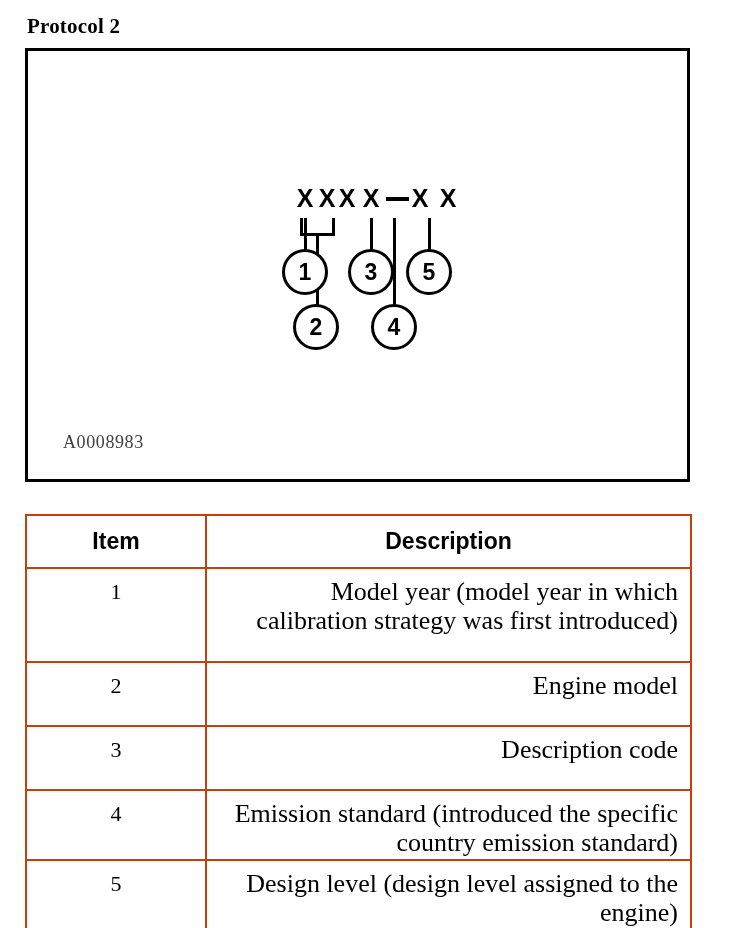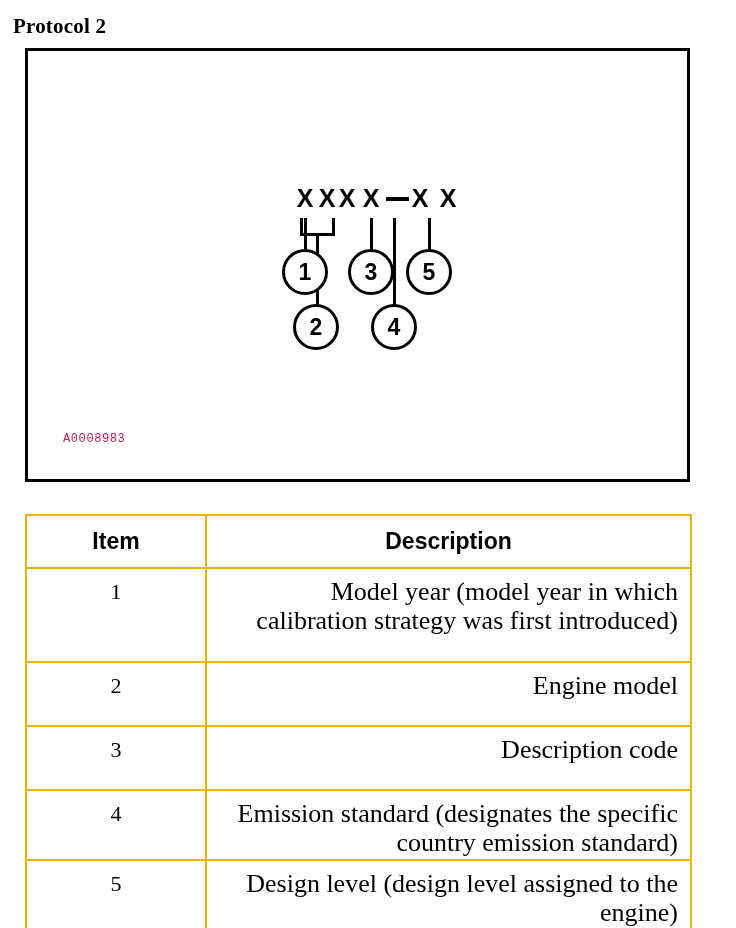--- a/index.html
+++ b/index.html
@@ -12,21 +12,21 @@
     height: 928px;
     position: relative;
     font-family: "Liberation Serif", serif;
     color: #000000;
     overflow: hidden;
   }
 
   
   #page-title {
     position: absolute;
-    left: 13px;
+    left: 27px;
     top: 14px;
     font-family: "Liberation Serif", serif;
     font-weight: bold;
     font-size: 21px;
     line-height: 24px;
     letter-spacing: 0.2px;
   }
 
   
   #figure-box {
@@ -96,42 +96,42 @@
     line-height: 40px;
     text-align: center;
     color: #000000;
   }
 
   
   #figure-ref {
     position: absolute;
     left: 35px;
     top: 381px;
-    font-family: Liberation Mono, monospace;
-    font-size: 12px;
+    font-family: Liberation Serif, serif;
+    font-size: 18px;
     letter-spacing: 0.6px;
-    color: #be185d;
+    color: #404040;
   }
 
   
   #spec-table {
     position: absolute;
     left: 25px;
     top: 514px;
     width: 665px;
     border-collapse: collapse;
     table-layout: fixed;
     background: #ffffff;
   }
   #spec-table col.col-item { width: 180px; }
   #spec-table col.col-desc { width: 485px; }
 
   #spec-table th,
   #spec-table td {
-    border: 2px solid #eab308;
+    border: 2px solid #c2410c;
     vertical-align: top;
     padding: 0;
   }
 
   #spec-table th {
     font-family: "Liberation Sans", sans-serif;
     font-weight: bold;
     font-size: 23px;
     line-height: 28px;
     text-align: center;
@@ -226,20 +226,20 @@
     <tr class="row-mid">
       <td class="cell-item">2</td>
       <td class="cell-desc">Engine model</td>
     </tr>
     <tr class="row-mid">
       <td class="cell-item">3</td>
       <td class="cell-desc">Description code</td>
     </tr>
     <tr class="row-two">
       <td class="cell-item">4</td>
-      <td class="cell-desc">Emission standard (designates the specific country emission standard)</td>
+      <td class="cell-desc">Emission standard (introduced the specific country emission standard)</td>
     </tr>
     <tr class="row-two">
       <td class="cell-item">5</td>
       <td class="cell-desc">Design level (design level assigned to the engine)</td>
     </tr>
   </tbody>
 </table>
 
 </body></html>

